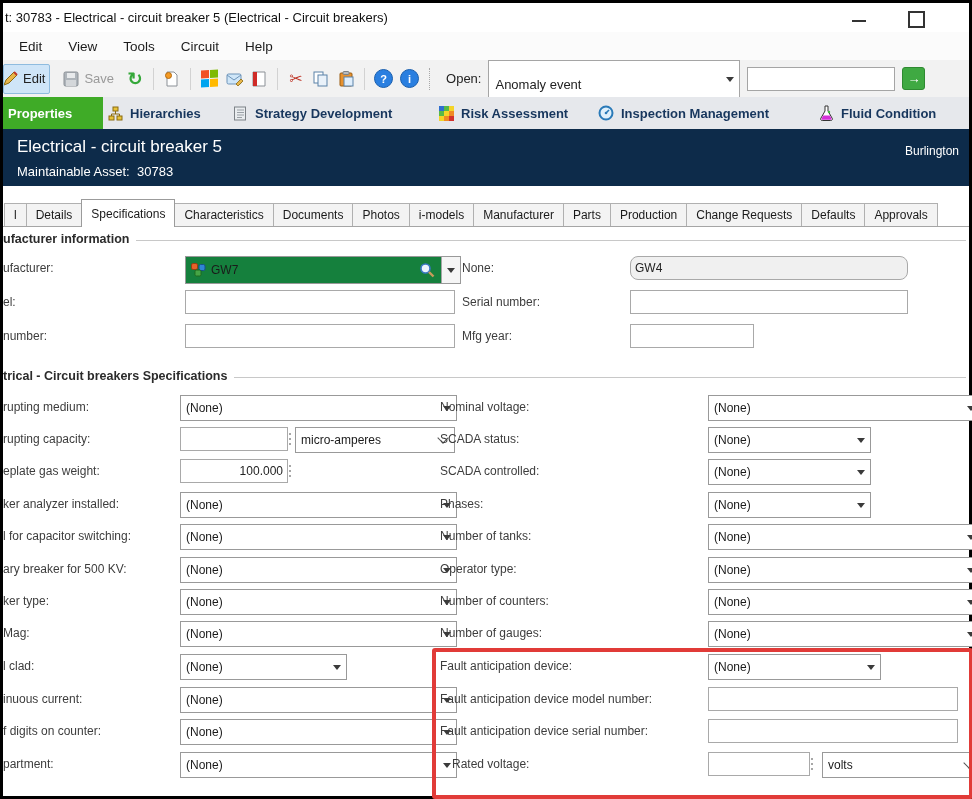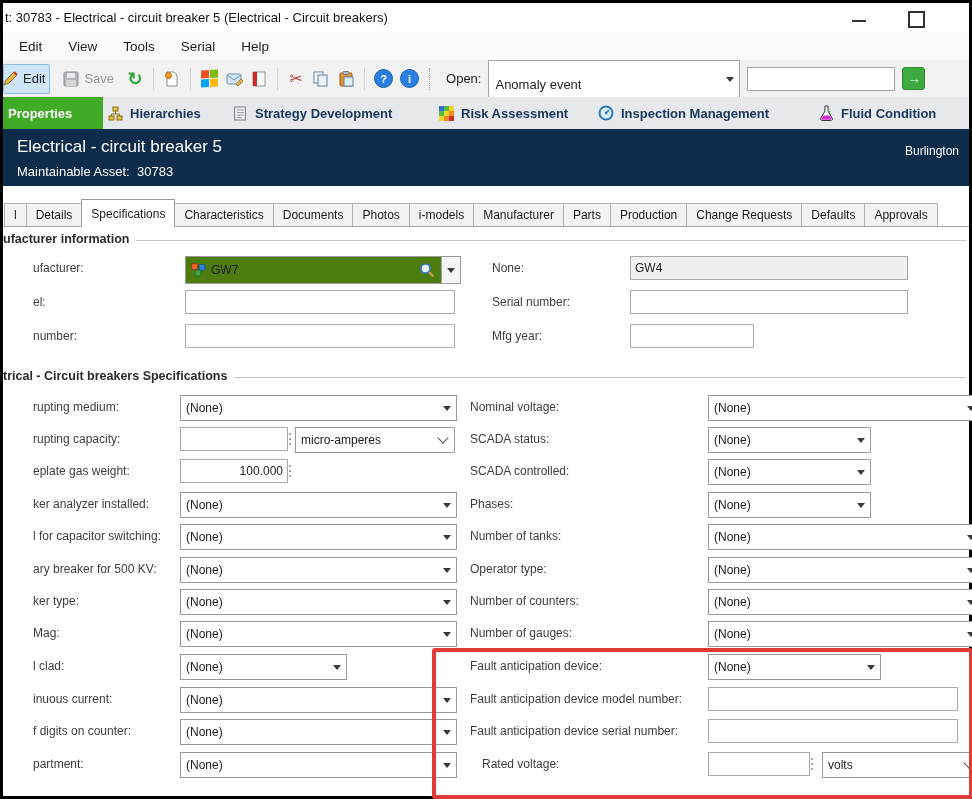--- a/index.html
+++ b/index.html
@@ -52,35 +52,35 @@
   .stab{height:22px;display:flex;align-items:center;padding:0 9px;font-size:12px;color:#1a1a1a;
         background:#f3f3f3;border:1px solid #b0b0b0;border-bottom:none;margin-right:-1px;white-space:nowrap;}
   .stab.sel{height:27px;background:#fff;border:1px solid #9b9b9b;border-bottom:none;position:relative;z-index:2;
             margin-bottom:-1px;}
   
   .grp{position:absolute;left:3px;right:6px;display:flex;align-items:center;gap:7px;
        font-weight:bold;font-size:12.5px;color:#2b2b2b;white-space:nowrap;}
   .grp .line{flex:1;height:1px;background:#c8c8c8;margin-top:2px;}
   
   .srow{position:absolute;left:0;width:972px;height:27px;}
-  .lbl{position:absolute;top:5px;font-size:12px;color:#3d3d3d;white-space:nowrap;padding-left:30px;}
+  .lbl{position:absolute;top:5px;font-size:12px;color:#3d3d3d;white-space:nowrap;}
   .combo{position:absolute;top:0;height:24px;background:#fff;border:1px solid #999;
          display:flex;align-items:center;padding:0 18px 0 5px;font-size:12px;color:#1a1a1a;}
   .car{position:absolute;right:5px;top:50%;margin-top:-2px;width:0;height:0;
        border-left:4px solid transparent;border-right:4px solid transparent;border-top:5px solid #3a3a3a;}
   .chev{position:absolute;right:7px;top:50%;margin-top:-6px;width:7px;height:7px;
         border-right:1.6px solid #555;border-bottom:1.6px solid #555;transform:rotate(45deg);}
   .txt{position:absolute;top:0;height:22px;border:1px solid #a9a9a9;background:#fff;font-size:12px;
        padding:0 4px;font-family:"Liberation Sans",sans-serif;color:#222;}
   .txt.ro{background:#f0f0f0;}
   .txt.num{text-align:right;}
   .dots{position:absolute;top:1px;height:22px;width:6px;display:flex;flex-direction:column;
         justify-content:center;align-items:center;gap:3px;}
   .dots i{width:2px;height:2px;background:#8a8a8a;border-radius:50%;}
-  .lookup{position:absolute;top:0;height:26px;border:1px solid #999;background:#4d7c0f;
+  .lookup{position:absolute;top:0;height:26px;border:1px solid #999;background:#15803d;
           display:flex;align-items:center;gap:5px;padding-left:4px;font-size:12px;color:#1a1a1a;}
   .lookup .lkv{flex:1;}
   .lkarrow{width:18px;height:100%;border-left:1px solid #a5a5a5;background:#f5f5f5;
            display:flex;align-items:center;justify-content:center;}
   .lkarrow b{width:0;height:0;border-left:4px solid transparent;border-right:4px solid transparent;
              border-top:5px solid #3a3a3a;}
   .redbox{position:absolute;left:432px;top:648px;width:533px;height:143px;border:4px solid #e13b38;
           border-radius:3px;z-index:5;}
   svg{display:block;}
 </style>
@@ -92,21 +92,21 @@
   <div class="titlebar">
     <span class="title">t: 30783 - Electrical - circuit breaker 5 (Electrical - Circuit breakers)</span>
     <i class="minglyph"></i>
     <i class="maxglyph"></i>
   </div>
 
   <div class="menubar">
     <span>Edit</span>
     <span>View</span>
     <span>Tools</span>
-    <span>Serial</span>
+    <span>Circuit</span>
     <span>Help</span>
   </div>
 
   <div class="toolbar">
     <span class="tbtn sel">
       <span class="ico" style="margin-left:-7px">
         <svg width="16" height="16" viewBox="0 0 16 16">
             <path d="M2 14l2-5 8-8 3 3-8 8-5 2z" fill="#e8b64a" stroke="#8a6a10" stroke-width="1"></path>
             <path d="M12 1l3 3" stroke="#c0392b" stroke-width="2"></path>
           </svg>
@@ -285,21 +285,21 @@
         <svg width="16" height="16" viewBox="0 0 16 16">
             <circle cx="6.5" cy="6.5" r="4.5" fill="#eaf4fd" stroke="#3a77c4" stroke-width="1.6"></circle>
             <path d="M10 10l4.5 4.5" stroke="#c89a5a" stroke-width="2.4"></path>
           </svg>
       </span>
       <span class="lkarrow">
           <b></b>
         </span>
     </div>
     <span class="lbl" style="left:462px">None:</span>
-    <input class="txt ro" style="left: 630px; width: 268px;" readonly="" value="GW4">
+    <input class="txt ro" style="left: 630px; width: 268px; border-radius: 8px;" readonly="" value="GW4">
   </div>
 
   <div class="srow" style="top:290px">
     <span class="lbl" style="left:3px">el:</span>
     <input class="txt" style="left: 185px; width: 260px;" value="">
     <span class="lbl" style="left:462px">Serial number:</span>
     <input class="txt" style="left: 630px; width: 268px;" value="">
   </div>
 
   <div class="srow" style="top:324px">

